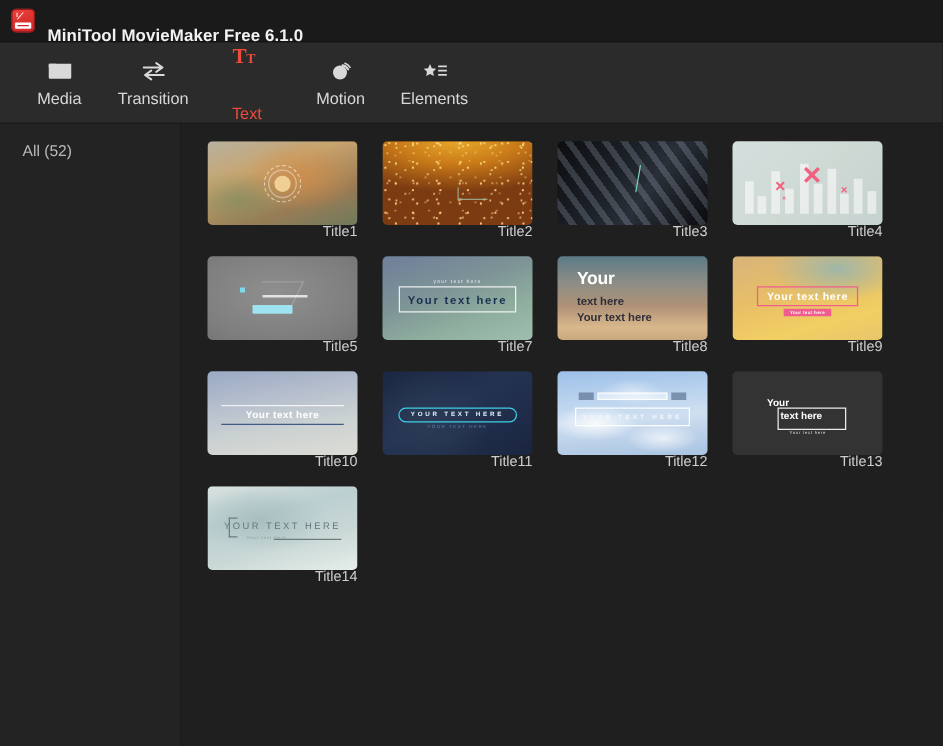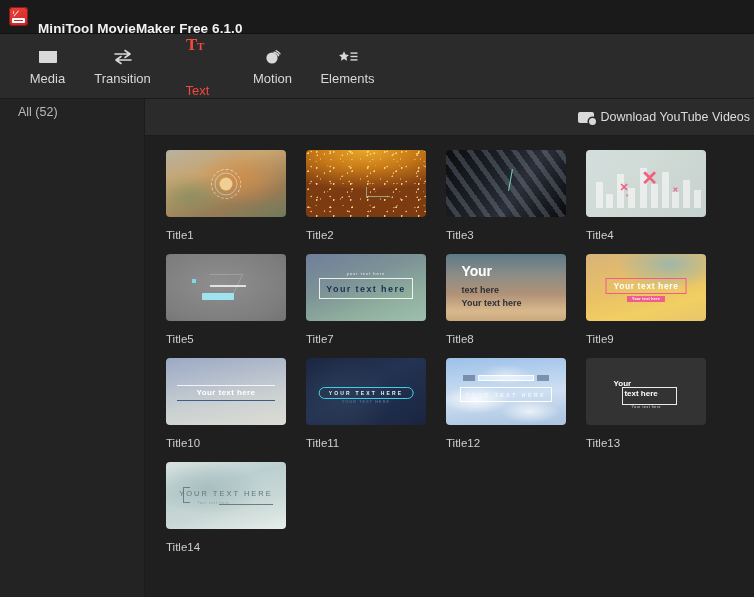--- a/index.html
+++ b/index.html
@@ -65,21 +65,21 @@
   .body { flex:1; display:flex; min-height:0; }
 
   
   .sidebar {
     width:145px; flex:0 0 145px;
     background:#232323;
     padding-top:6px;
     border-right:1px solid #1b1b1b;
   }
   .side-item {
-    height:32px; display:flex; 
+    height:32px; display:flex; align-items:center;
     padding-left:18px; position:relative;
     color:#b9b9b9; font-size:12.5px; cursor:pointer;
   }
   .side-item.active { background:#2f2f2f; color:#ffffff; }
   .side-item.active:before {
     content:""; position:absolute; left:0; top:0; bottom:0;
     width:3px; background:#f05545;
   }
 
   
@@ -107,23 +107,22 @@
 
   .grid-wrap { flex:1; overflow:hidden; padding:14px 0 0 21px; }
   .grid { display:flex; flex-wrap:wrap; }
   .cell { width:140px; margin-bottom:13px; }
   .thumb {
     width:120px; height:67px; border-radius:4px;
     position:relative; overflow:hidden; cursor:pointer;
     background:#333;
   }
   .cap {
-    width:120px; text-align:left;
+    width:120px; text-align:right;
     color:#cfcfcf; font-size:11.5px;
-    margin-top:12px;
   }
 
   
   .t1 { background:
       radial-gradient(ellipse 55% 60% at 62% 42%, rgba(212,140,70,.75), rgba(212,140,70,0) 70%),
       radial-gradient(ellipse 50% 50% at 20% 70%, rgba(120,140,95,.6), rgba(120,140,95,0) 70%),
       linear-gradient(160deg,#b8b2a0 0%,#c8a46e 35%,#9a7c55 70%,#6f7a5c 100%);
       filter:blur(0.2px); }
   .t1 .ring {
     position:absolute; left:50%; top:50%; transform:translate(-50%,-50%);
@@ -366,26 +365,20 @@
   <div class="body">
 
     <div class="sidebar">
       <div class="side-item">
         <span>All (52)</span>
       </div>
     </div>
 
     <div class="content">
 
-      <div class="content-head">
-        <div class="yt-btn">
-          <span class="yt-ico"></span>
-          <span>Download YouTube Videos</span>
-        </div>
-      </div>
 
       <div class="grid-wrap">
         <div class="grid">
 
           <div class="cell">
             <div class="thumb t1">
               <span class="ring"></span>
                 <span class="ring2"></span>
                 <span class="dot"></span>
             </div>

